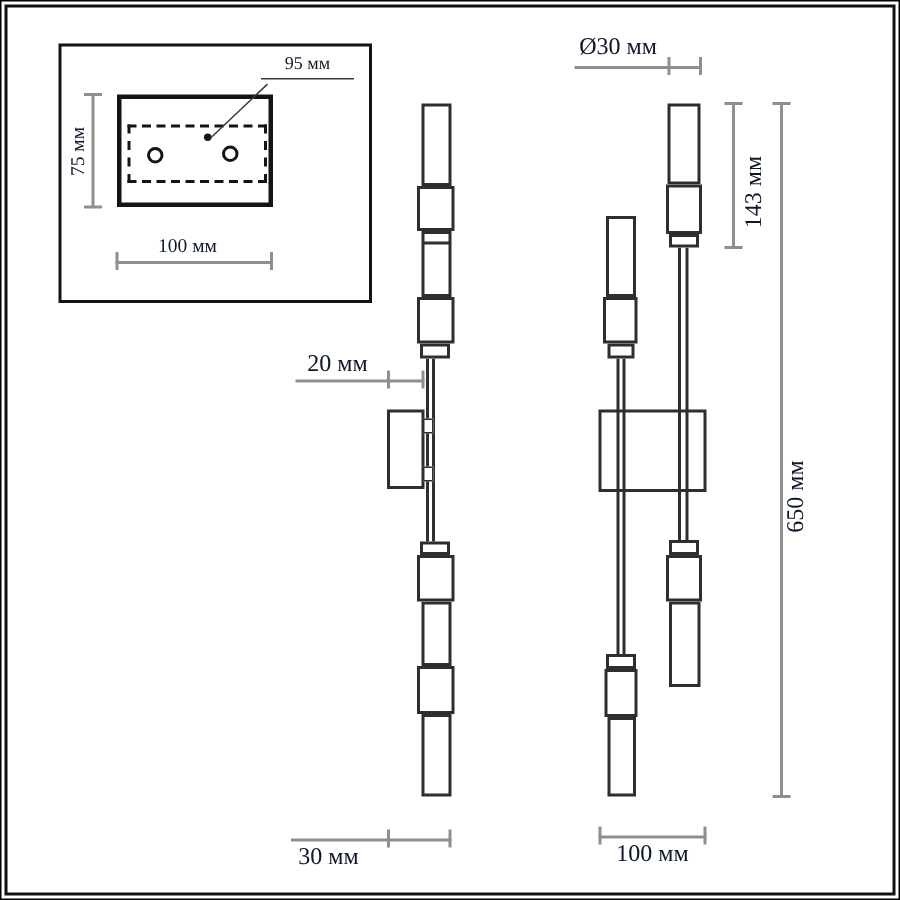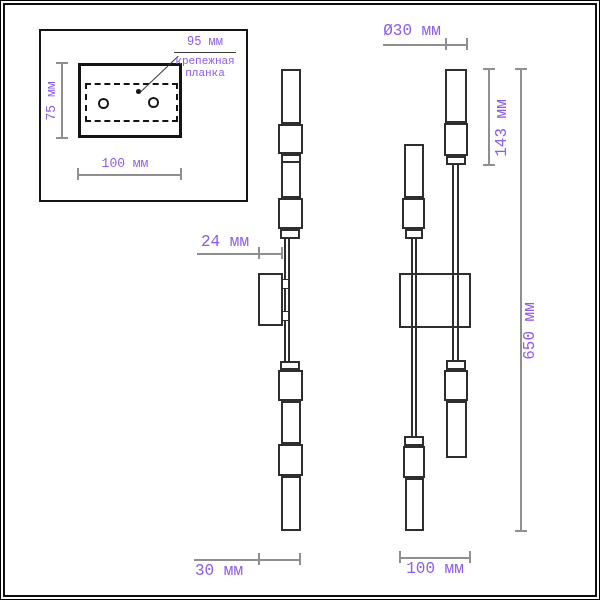--- a/index.html
+++ b/index.html
@@ -1,19 +1,19 @@
 <!DOCTYPE html>
 <html><head>
 <meta charset="utf-8">
 <style>
   html,body{margin:0;padding:0;background:#fff;}
   #canvas{
     position:relative;width:598px;height:598px;background:#ffffff;
     border:1px solid #000;overflow:hidden;
-    font-family:Liberation Mono, monospace;color:#8b5cf6;
+    font-family:Liberation Serif, serif;color:#0f172a;
   }
   .abs{position:absolute;box-sizing:border-box;}
   
   .part{position:absolute;box-sizing:border-box;border:2px solid #2e2e2e;background:#fff;}
   .rod{position:absolute;box-sizing:border-box;border-left:2px solid #2e2e2e;border-right:2px solid #2e2e2e;background:transparent;}
   .seam{position:absolute;background:#2e2e2e;}
   
   .dimh{position:absolute;height:2px;background:#8f8f8f;}
   .dimv{position:absolute;width:2px;background:#8f8f8f;}
   .tkv{position:absolute;width:2px;height:12px;background:#8f8f8f;}
@@ -39,24 +39,20 @@
     <div class="plate" style="left:37px;top:32px;width:104px;height:75px;"></div>
     <div class="dash" style="left:44px;top:52px;width:93px;height:39px;"></div>
     <div class="hole" style="left:57px;top:67px;"></div>
     <div class="hole" style="left:107px;top:66px;"></div>
 
     <div class="dot" style="left:95px;top:58px;"></div>
     <div class="lead" style="left:99px;top:61px;width:53px;transform-origin:left center;transform:rotate(-43.5deg);"></div>
     <div class="lead" style="left:133px;top:21px;width:62px;"></div>
 
     <div class="lbl" style="left:133px;top:5px;width:62px;font-size:12px;">95 мм</div>
-    <div class="lbl" style="left:124px;top:24px;width:80px;font-size:11px;">
-      <div>крепежная</div>
-      <div>планка</div>
-    </div>
 
     <div class="dimv" style="left:20px;top:32px;height:75px;"></div>
     <div class="tkh" style="left:15px;top:31px;"></div>
     <div class="tkh" style="left:15px;top:106px;"></div>
     <div class="lbl rot" style="left:-14px;top:63px;width:50px;height:14px;">75 мм</div>
 
     <div class="dimh" style="left:36px;top:143px;width:105px;"></div>
     <div class="tkv" style="left:36px;top:137px;"></div>
     <div class="tkv" style="left:139px;top:137px;"></div>
     <div class="lbl" style="left:59px;top:126px;width:50px;">100 мм</div>
@@ -76,21 +72,21 @@
     <div class="part" style="left:279px;top:360px;width:20px;height:9px;"></div>
     <div class="part" style="left:277px;top:369px;width:25px;height:31px;"></div>
     <div class="part" style="left:280px;top:400px;width:20px;height:43px;"></div>
     <div class="part" style="left:277px;top:443px;width:25px;height:32px;"></div>
     <div class="part" style="left:280px;top:475px;width:20px;height:55px;"></div>
   </div>
 
   <div class="dimh" style="left:196px;top:252px;width:86px;"></div>
   <div class="tkv" style="left:257px;top:246px;"></div>
   <div class="tkv" style="left:280px;top:246px;"></div>
-  <div class="lbl" style="left:196px;top:233px;width:56px;">24 мм</div>
+  <div class="lbl" style="left:196px;top:233px;width:56px;">20 мм</div>
 
   <div class="dimh" style="left:193px;top:558px;width:107px;"></div>
   <div class="tkv" style="left:257px;top:552px;"></div>
   <div class="tkv" style="left:298px;top:552px;"></div>
   <div class="lbl" style="left:190px;top:562px;width:56px;">30 мм</div>
 
   <div>
     <div class="part" style="left:398px;top:272px;width:72px;height:55px;"></div>
     <div class="rod" style="left:451px;top:164px;width:7px;height:197px;"></div>
     <div class="rod" style="left:410px;top:238px;width:6px;height:199px;"></div>

